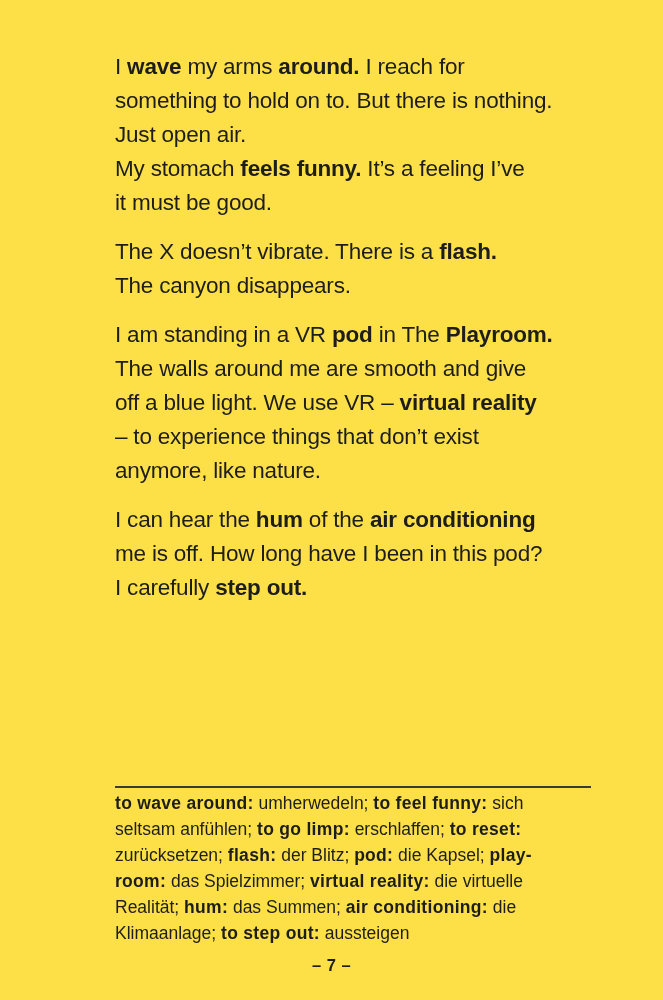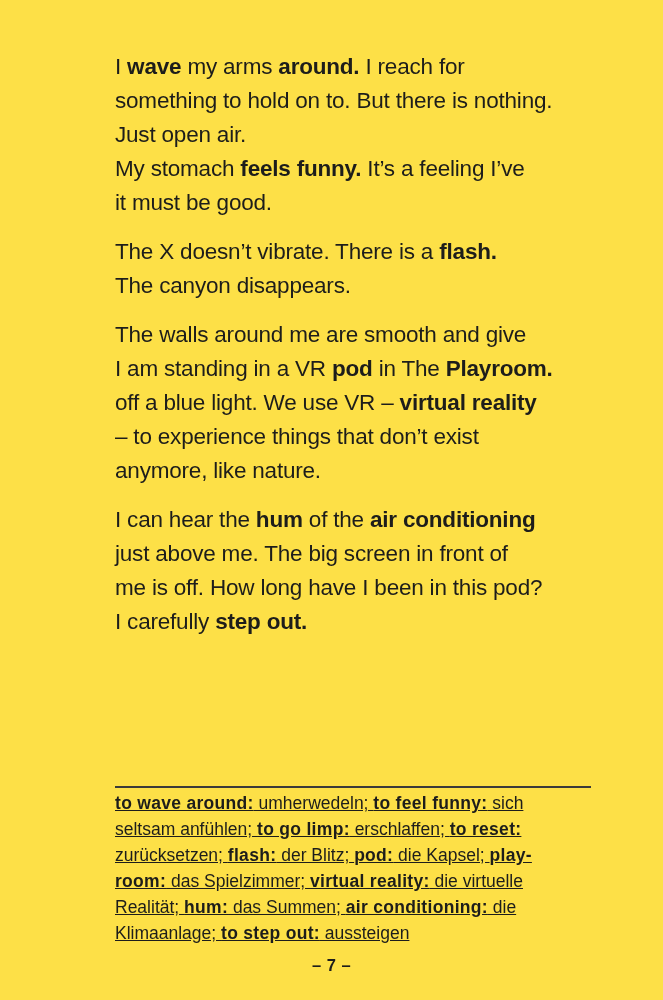--- a/index.html
+++ b/index.html
@@ -53,21 +53,20 @@
     top: 790px;
     width: 505px;
     font-size: 17.5px;
     line-height: 26px;
   }
   .glossary b {
     letter-spacing: 0.3px;
   }
   .gloss-line {
     white-space: nowrap;
-    text-decoration: underline;
   }
   .page-footer {
     position: absolute;
     left: 0;
     right: 0;
     top: 956px;
     text-align: center;
     font-size: 16.5px;
     font-weight: bold;
     letter-spacing: 0.5px;
@@ -83,29 +82,28 @@
         <div class="line"><span>something to hold on to. But there is nothing.</span></div>
         <div class="line"><span>Just open air.</span></div>
         <div class="line"><span>My stomach </span><b>feels funny.</b><span> It’s a feeling I’ve</span></div>
         <div class="line"><span>it must be good.</span></div>
       </div>
       <div class="paragraph">
         <div class="line"><span>The X doesn’t vibrate. There is a </span><b>flash.</b></div>
         <div class="line"><span>The canyon disappears.</span></div>
       </div>
       <div class="paragraph">
+        <div class="line"><span>I am standing in a VR </span><b>pod</b><span> in The </span><b>Playroom.</b></div>
         <div class="line"><span>The walls around me are smooth and give</span></div>
-        <div class="line"><span>I am standing in a VR </span><b>pod</b><span> in The </span><b>Playroom.</b></div>
         <div class="line"><span>off a blue light. We use VR – </span><b>virtual reality</b></div>
         <div class="line"><span>– to experience things that don’t exist</span></div>
         <div class="line"><span>anymore, like nature.</span></div>
       </div>
       <div class="paragraph">
         <div class="line"><span>I can hear the </span><b>hum</b><span> of the </span><b>air conditioning</b></div>
-        <div class="line"><span>just above me. The big screen in front of</span></div>
         <div class="line"><span>me is off. How long have I been in this pod?</span></div>
         <div class="line"><span>I carefully </span><b>step out.</b></div>
       </div>
     </main>
   <div class="divider"></div>
   <section class="glossary" id="glossary">
       <div class="gloss-line"><b>to wave around:</b><span> umherwedeln; </span><b>to feel funny:</b><span> sich</span></div>
       <div class="gloss-line"><span>seltsam anfühlen; </span><b>to go limp:</b><span> erschlaffen; </span><b>to reset:</b></div>
       <div class="gloss-line"><span>zurücksetzen; </span><b>flash:</b><span> der Blitz; </span><b>pod:</b><span> die Kapsel; </span><b>play-</b></div>
       <div class="gloss-line"><b>room:</b><span> das Spielzimmer; </span><b>virtual reality:</b><span> die virtuelle</span></div>

